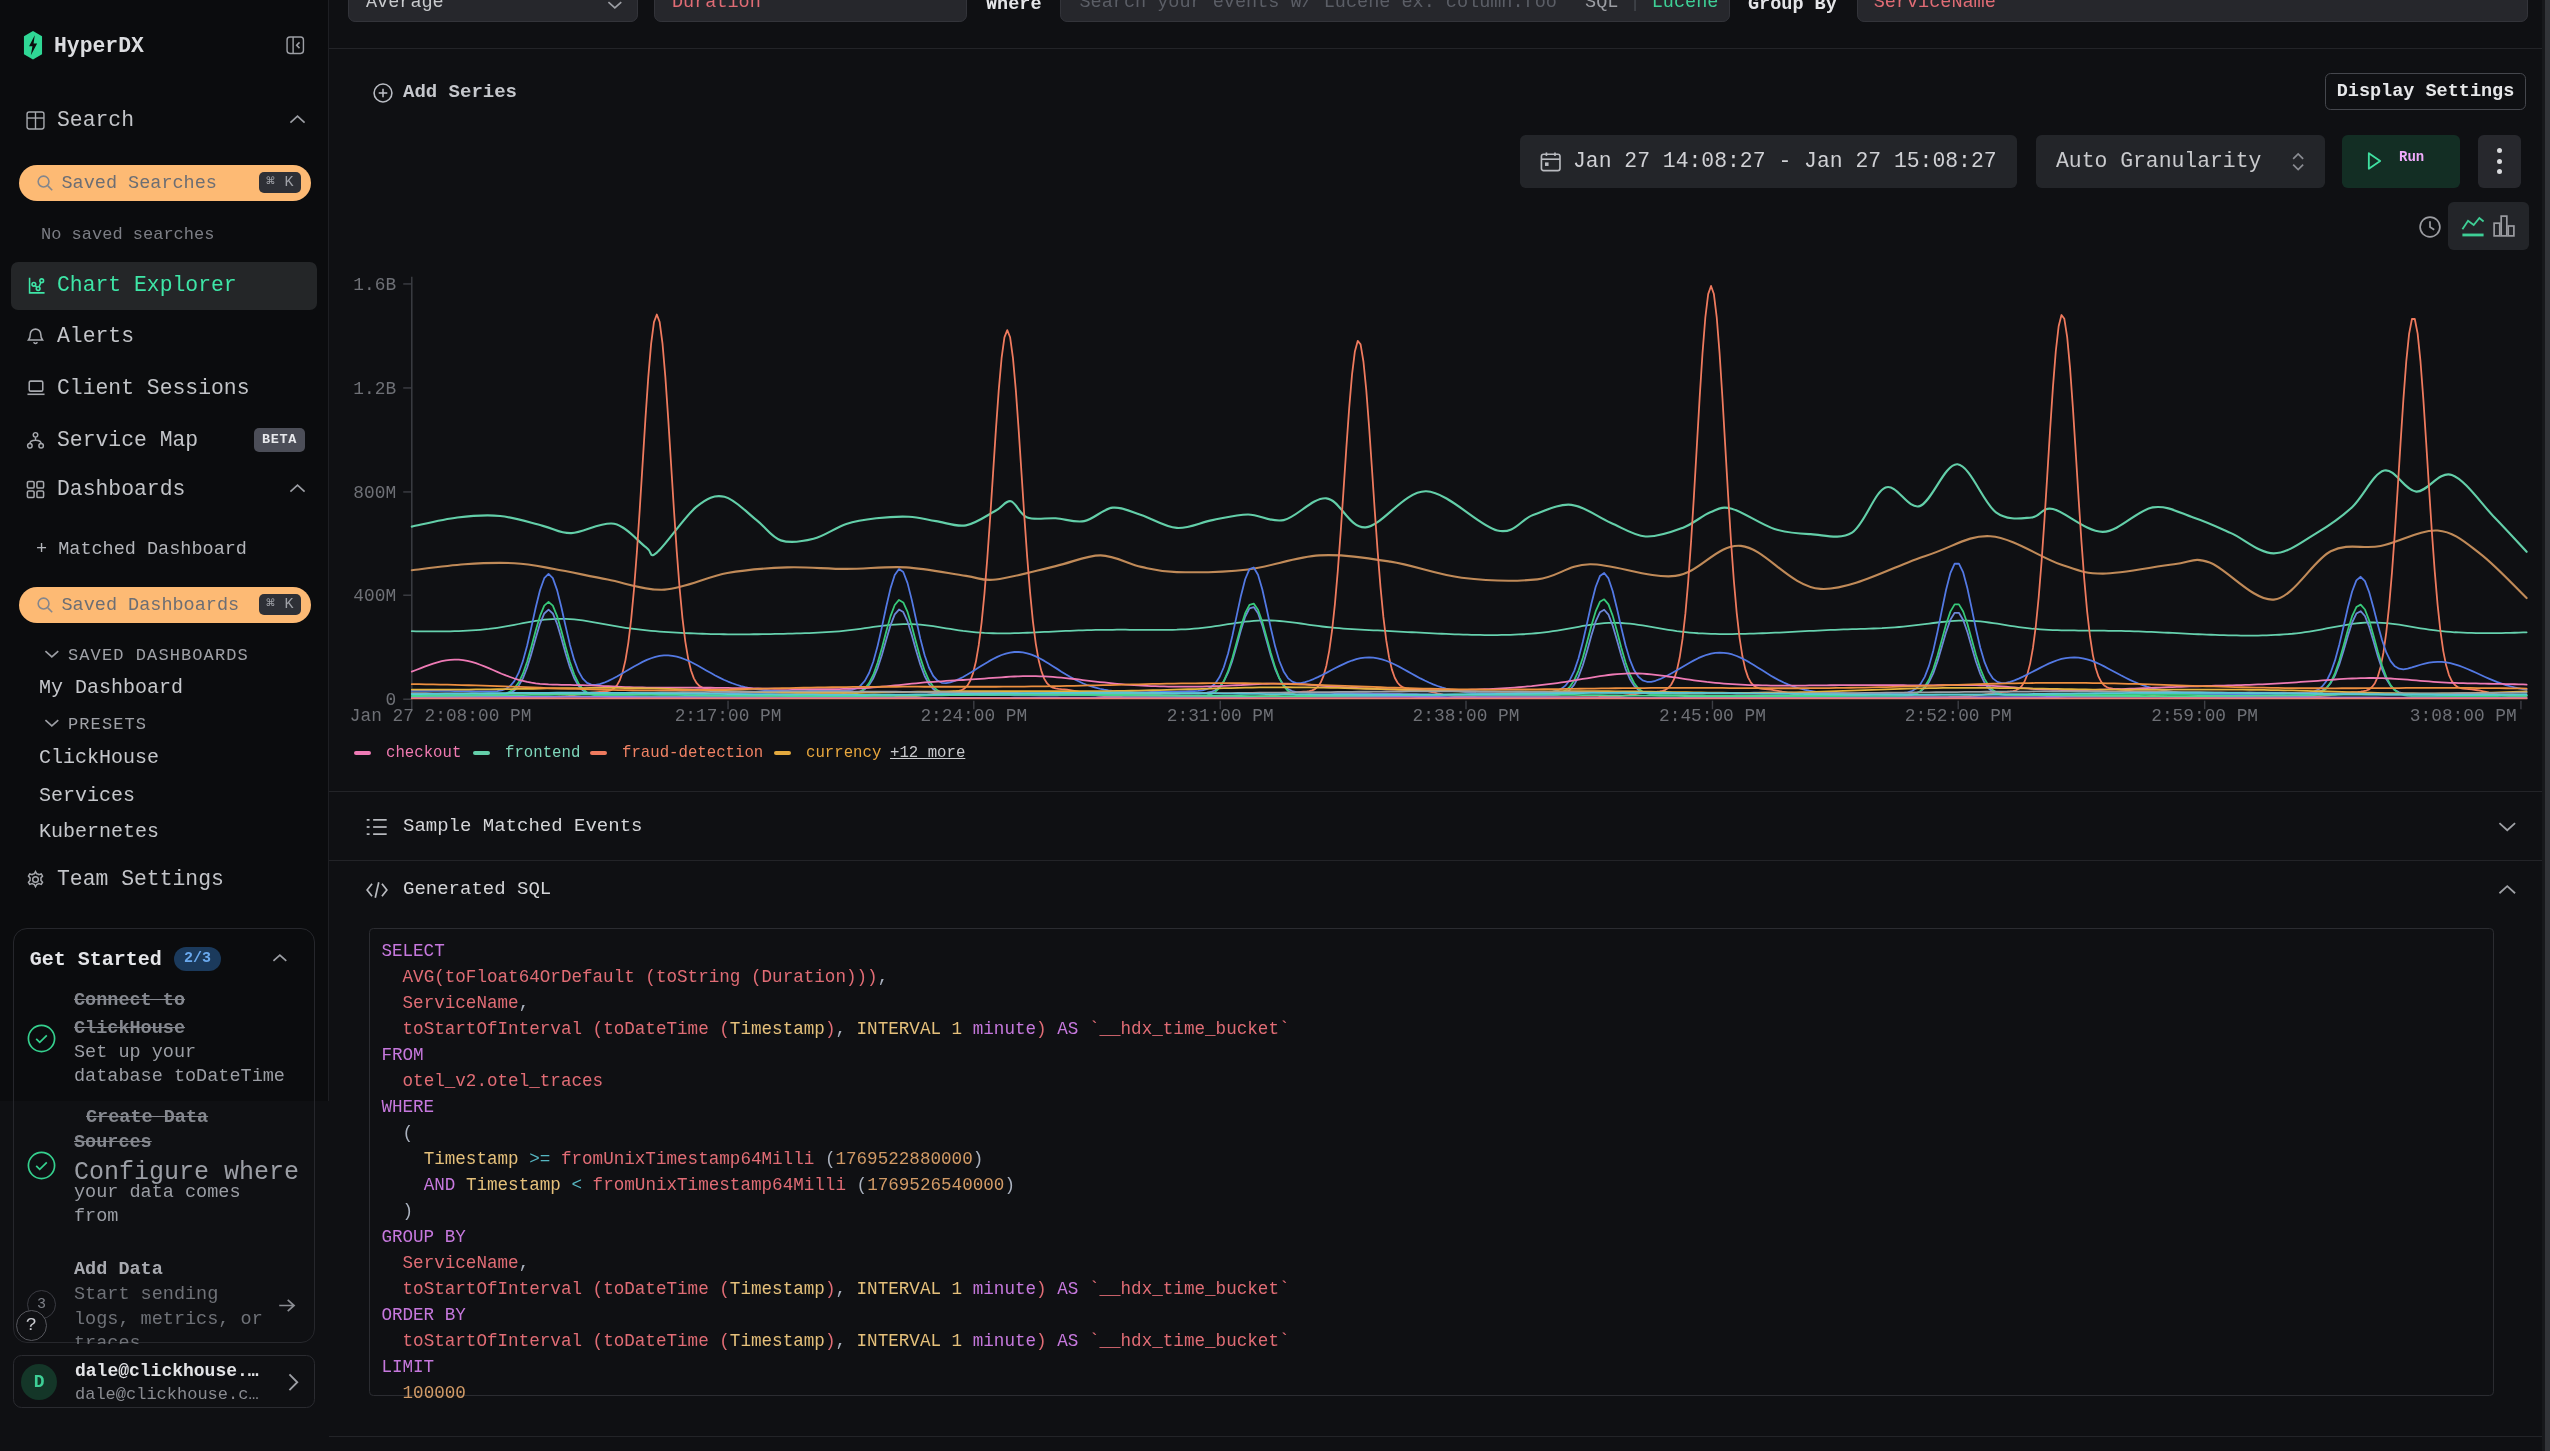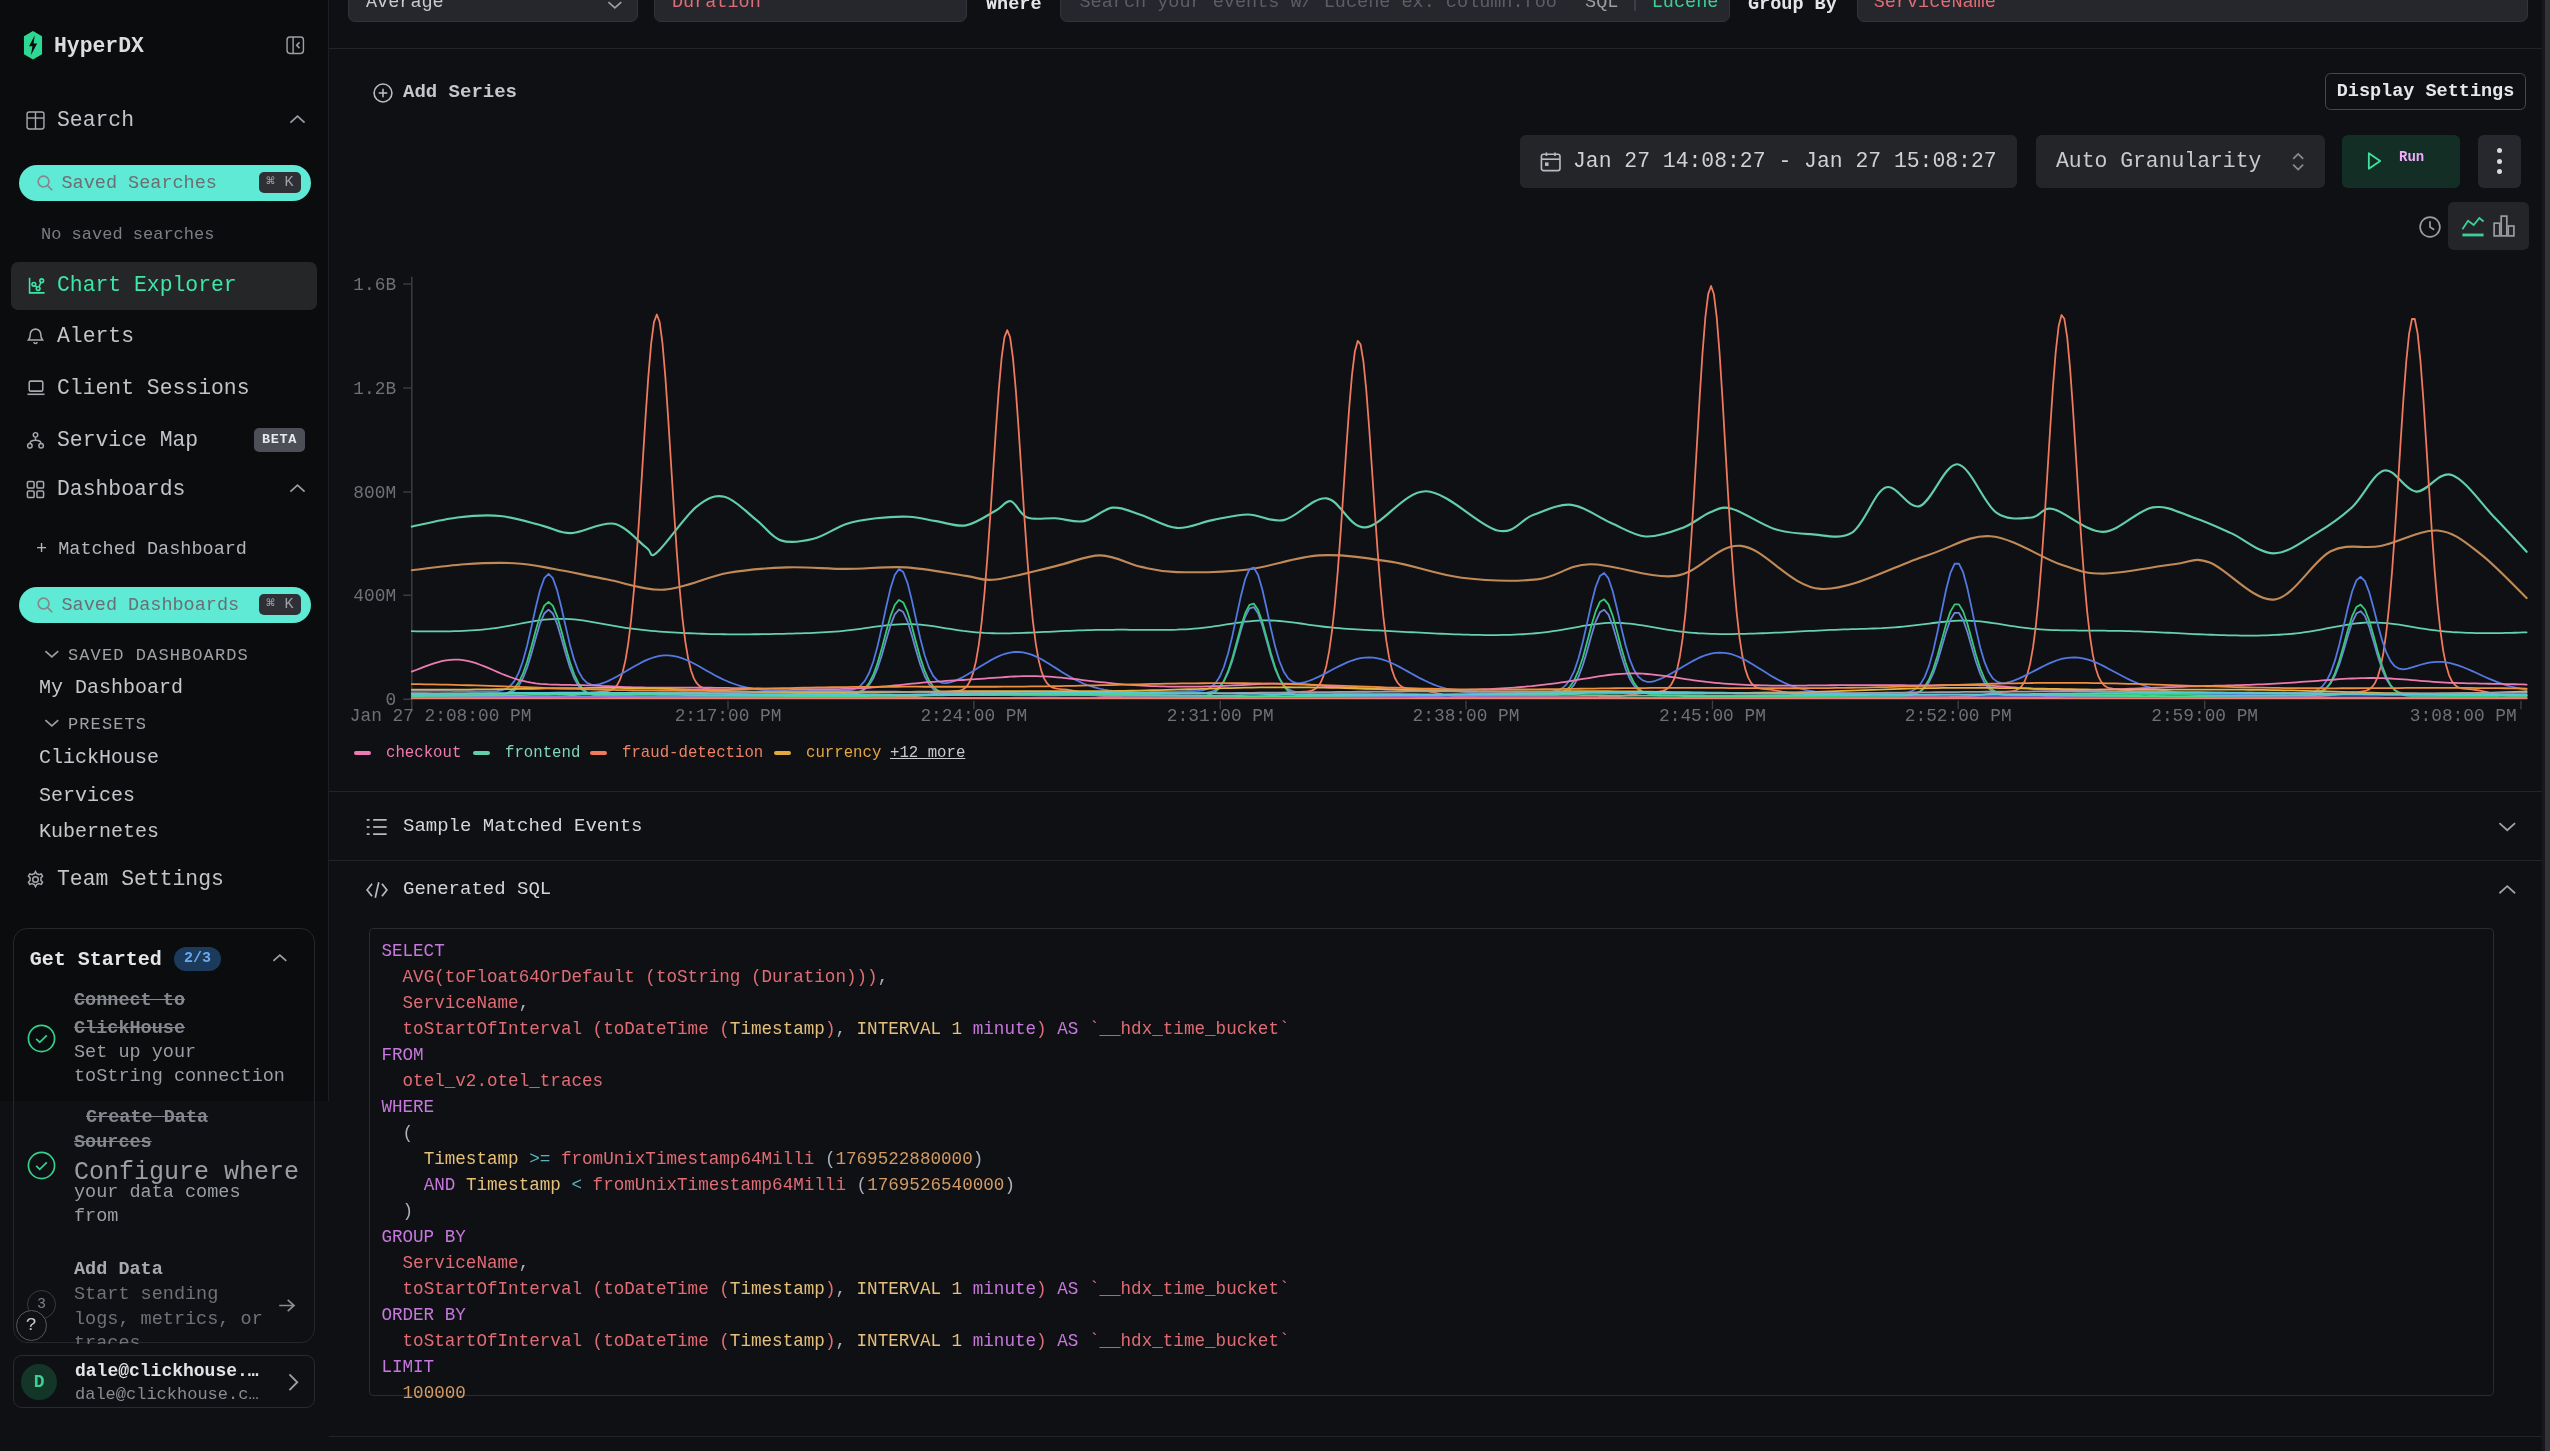--- a/index.html
+++ b/index.html
@@ -4,21 +4,21 @@
 <style>
 * { margin:0; padding:0; box-sizing:border-box; }
 html,body { width:2550px; height:1451px; background:#0f1013; overflow:hidden; }
 body { font-family:"Liberation Mono", monospace; position:relative; }
 .abs { position:absolute; }
 .sidebar { position:absolute; left:0; top:0; width:329px; height:1101px; background:#0b0c0e; border-right:0.7px solid #1e1f23; }
 .mono { font-family:"Liberation Mono", monospace; }
 .menu-item { position:absolute; left:0; width:329px; display:flex; align-items:center; color:#c2c4c8; font-size:21.4px; }
 .menu-item svg { position:absolute; left:26px; }
 .menu-item .lbl { position:absolute; left:57px; }
-.pill-input { position:absolute; left:18.5px; width:292px; height:36px; border-radius:18px; background:#5eead4; display:flex; align-items:center; }
+.pill-input { position:absolute; left:18.5px; width:292px; height:36px; border-radius:18px; background:#fdba74; display:flex; align-items:center; }
 .pill-input .ph { color:#6c6e74; font-size:18.5px; margin-left:43px; }
 .pill-input .kbd { position:absolute; right:10px; top:7.1px; height:21.4px; padding:0 7.1px; background:#2e3036; border-radius:5px; color:#9fa1a7; font-size:15px; line-height:21.4px; }
 .hr { position:absolute; height:0.7px; background:#232428; left:329px; right:0; }
 .codekw { color:#c678dd; }
 .codefn { color:#e06c75; }
 .codeid { color:#e5c07b; }
 .codenum { color:#d19a66; }
 .codeop { color:#56b6c2; }
 .codepl { color:#abb2bf; }
 </style>
@@ -142,21 +142,21 @@
         <path d="M2 11 L11 3 L20 11"></path>
       </svg>
   </div>
   <svg class="abs" style="left:27px;top:1024px" width="29" height="29" viewBox="0 0 41 41" fill="none" stroke="#35d08e" stroke-width="2.4">
       <circle cx="20.5" cy="20.5" r="18.5"></circle>
       <path d="M13 21 l5 5 10-10"></path>
     </svg>
   <div class="abs" style="left:74px;top:990px;font-size:18.5px;font-weight:600;color:#85888f;text-decoration:line-through">Connect to</div>
   <div class="abs" style="left:74px;top:1018px;font-size:18.5px;font-weight:600;color:#85888f;text-decoration:line-through">ClickHouse</div>
   <div class="abs" style="left:74px;top:1042px;font-size:18.5px;color:#9b9ea5">Set up your</div>
-  <div class="abs" style="left:74px;top:1066px;font-size:18.5px;color:#9b9ea5">toString connection</div>
+  <div class="abs" style="left:74px;top:1066px;font-size:18.5px;color:#9b9ea5">database toDateTime</div>
   <svg class="abs" style="left:27px;top:1151px" width="29" height="29" viewBox="0 0 41 41" fill="none" stroke="#35d08e" stroke-width="2.4">
       <circle cx="20.5" cy="20.5" r="18.5"></circle>
       <path d="M13 21 l5 5 10-10"></path>
     </svg>
   <div class="abs" style="left:86px;top:1107px;font-size:18.5px;font-weight:600;color:#85888f;text-decoration:line-through">Create Data</div>
   <div class="abs" style="left:74px;top:1132px;font-size:18.5px;font-weight:600;color:#85888f;text-decoration:line-through">Sources</div>
   <div class="abs" style="left:74px;top:1158px;font-size:25px;color:#9b9ea5">Configure where</div>
   <div class="abs" style="left:74px;top:1182px;font-size:18.5px;color:#9b9ea5">your data comes</div>
   <div class="abs" style="left:74px;top:1206px;font-size:18.5px;color:#9b9ea5">from</div>
   <div class="abs" style="left:27px;top:1290px;width:29px;height:29px;border:1.4px solid #3a3b42;border-radius:50%;color:#7e8188;font-size:15px;text-align:center;line-height:27px">3</div>

